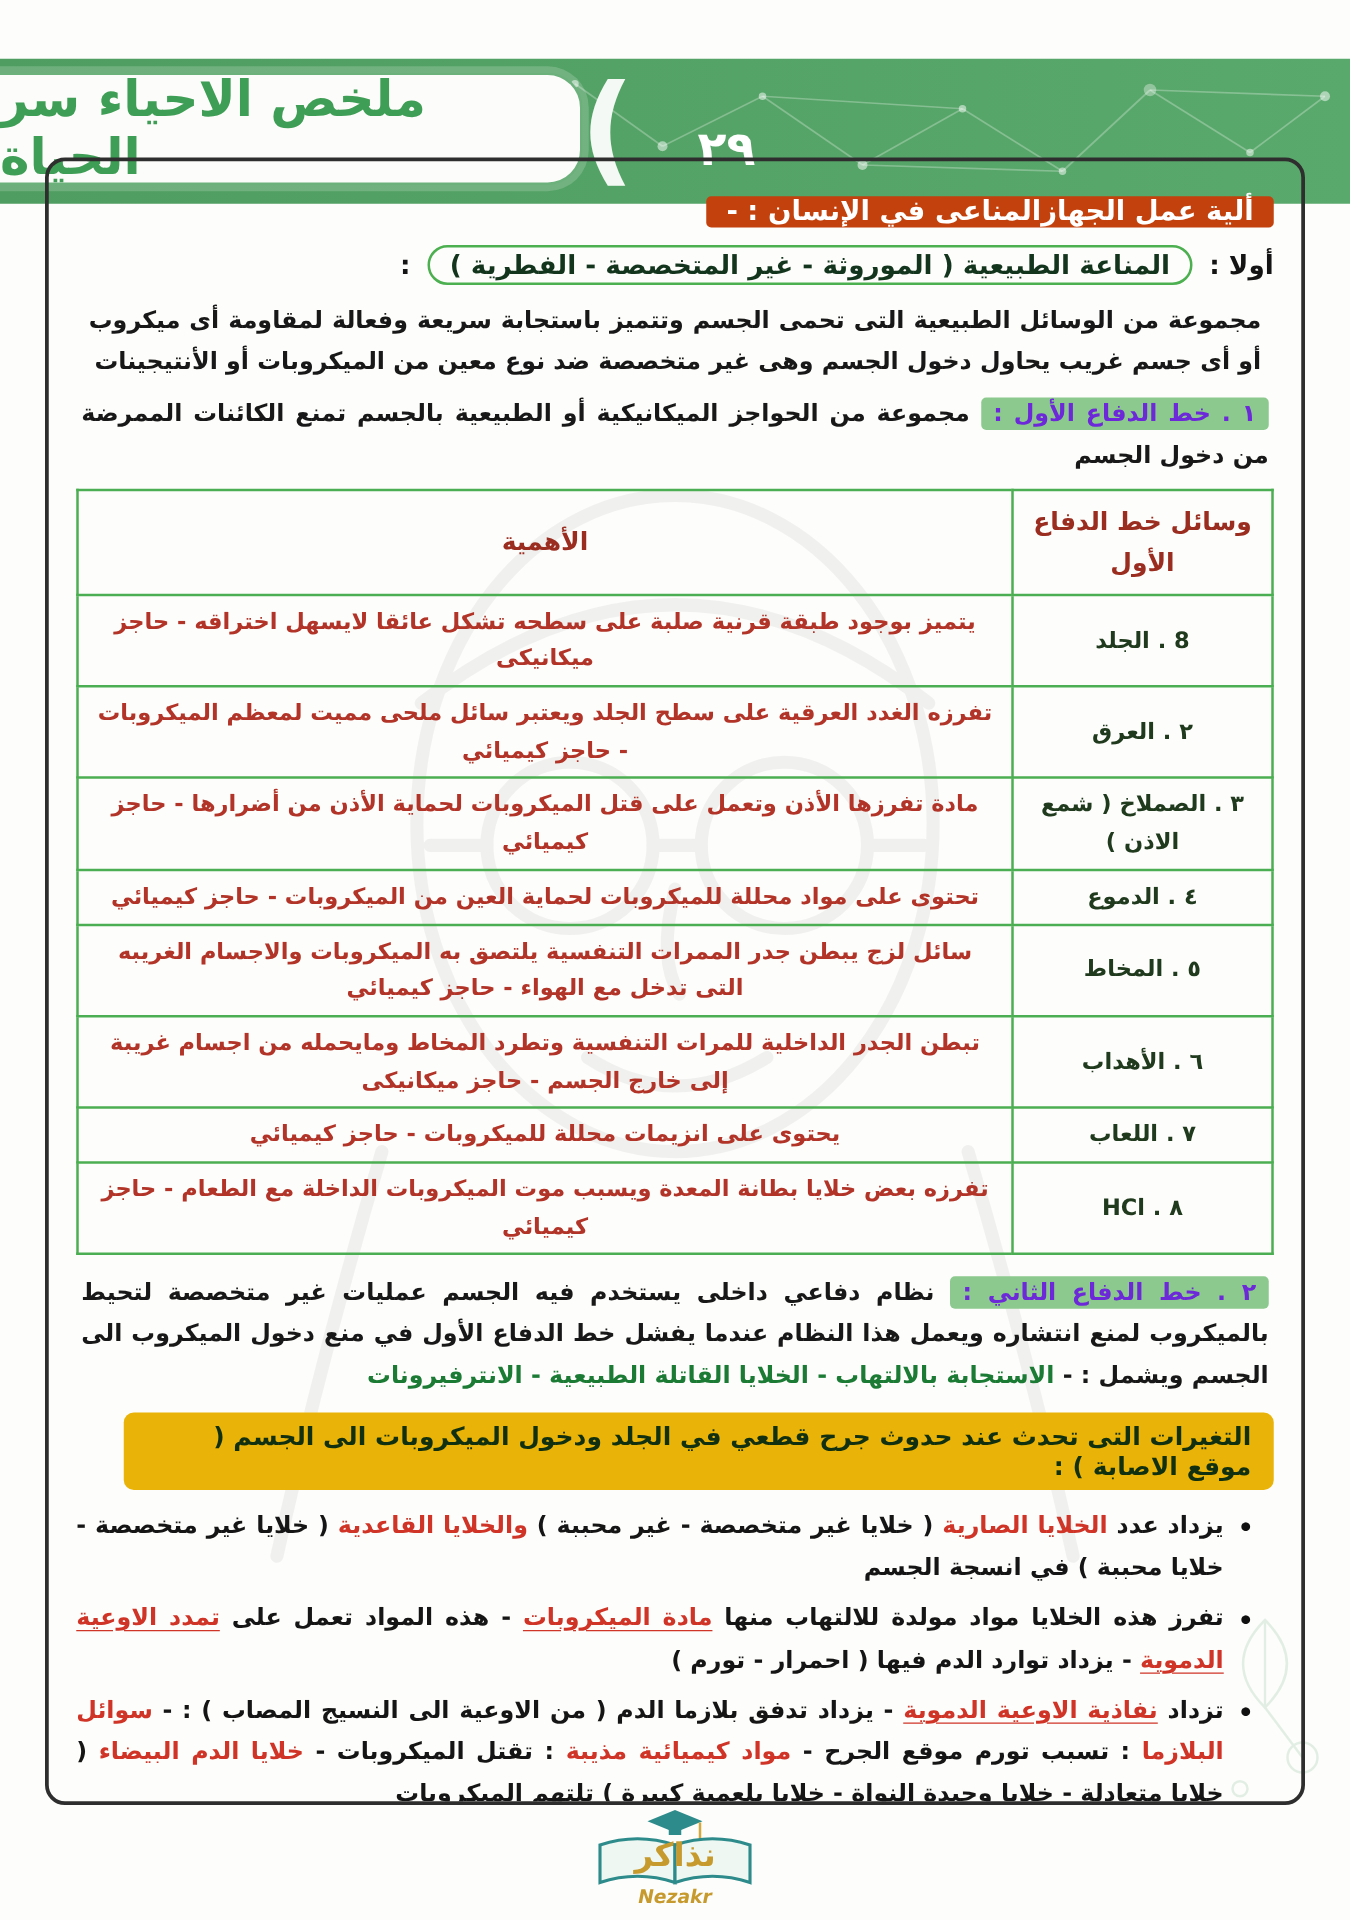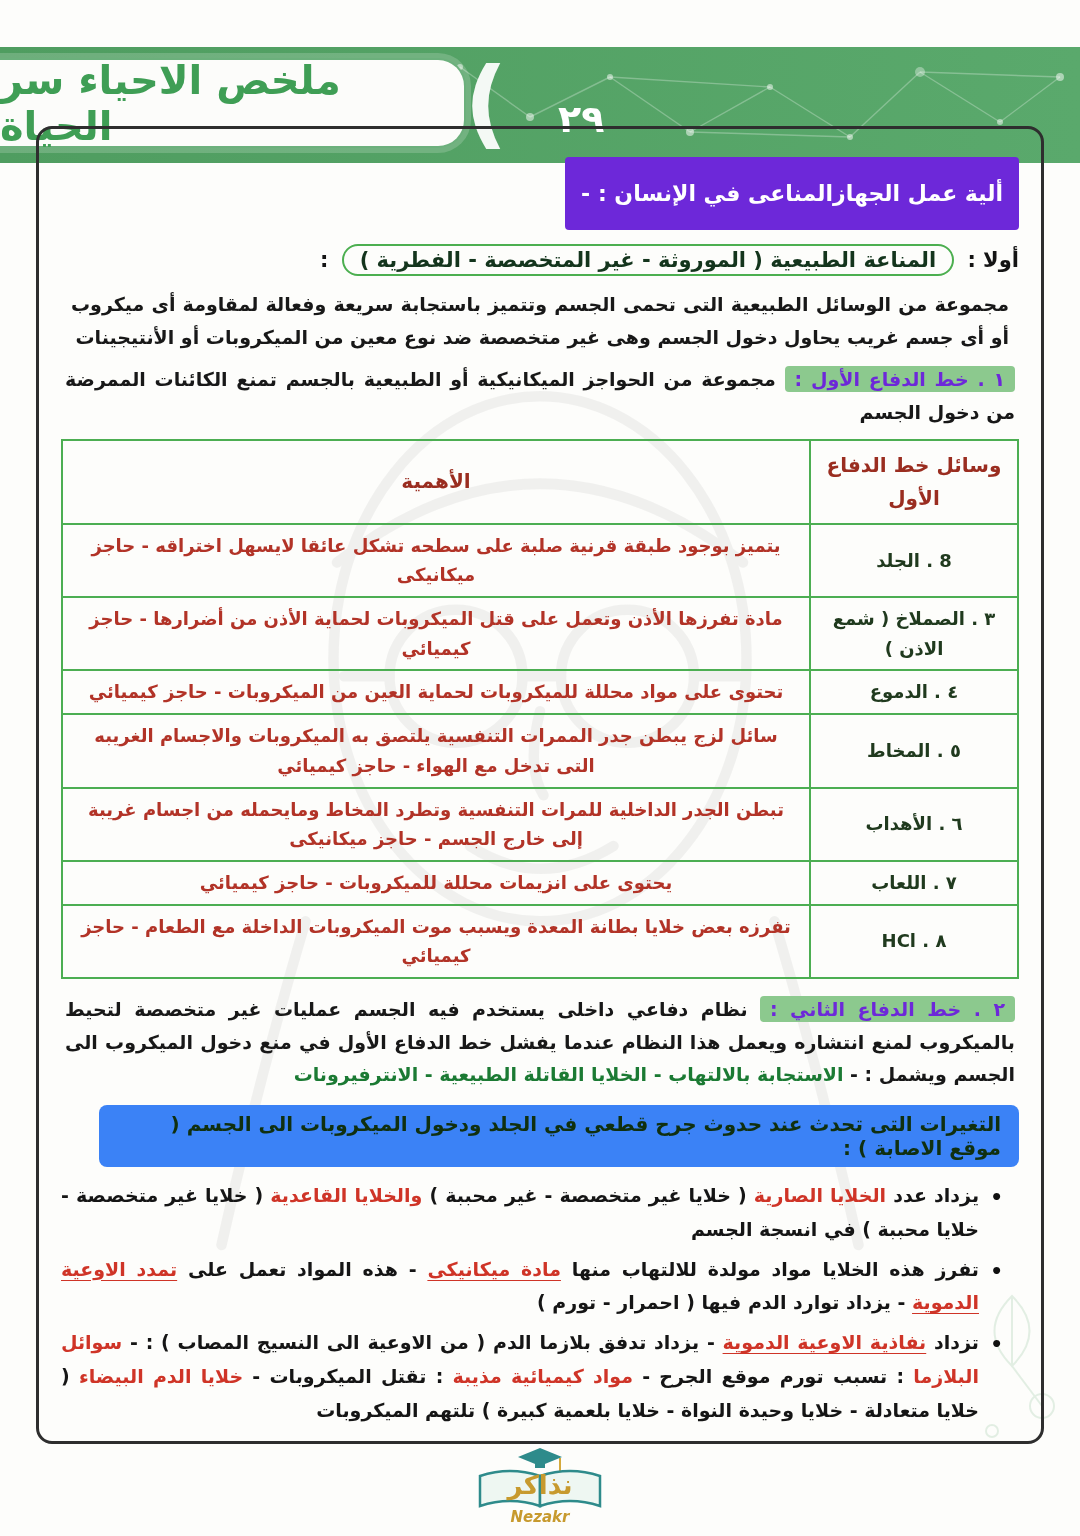--- a/index.html
+++ b/index.html
@@ -48,23 +48,23 @@
     border: 3px solid #2e2e2e; border-radius: 16px;
     padding: 14px 22px;
     direction: rtl;
     z-index: 2;
     overflow: hidden;
     background: transparent;
   }
 
   .main-title {
     width: fit-content;
-    background: #6d28d9; color: #ffffff;
+    background: #c2410c; color: #ffffff;
     font-size: 22px; font-weight: 700;
-    padding: 24px 16px; border-radius: 4px;
+    padding: 0 16px; border-radius: 4px;
     margin: 14px 0 14px;
   }
 
   .sec-head { font-size: 21px; font-weight: 700; color: #141414; margin: 8px 0 12px; }
   .outline-box {
     display: inline-block;
     border: 2.5px solid #4caf50; border-radius: 18px;
     padding: 2px 16px; margin: 0 6px;
     color: #14351d;
   }
@@ -81,21 +81,21 @@
     text-align: center; vertical-align: middle;
     font-weight: 700; line-height: 1.65;
   }
   .def-table th { color: #9a2d20; font-size: 20px; padding: 8px 10px; }
   th.cell-means { width: 208px; }
   td.cell-means { color: #203a1e; font-size: 18px; }
   td.cell-importance { color: #b23327; font-size: 18px; }
 
   .changes-heading {
     width: fit-content; max-width: 96%;
-    background: #3b82f6; color: #10300f;
+    background: #eab308; color: #10300f;
     font-size: 20px; font-weight: 700;
     padding: 7px 18px; border-radius: 8px;
     margin: 14px 0 12px;
   }
 
   .changes-list { list-style: none; margin: 4px 14px 10px 0; padding: 0; }
   .changes-list li {
     position: relative; padding-right: 26px;
     font-size: 19px; font-weight: 700; color: #151515;
     line-height: 1.78; margin-bottom: 6px; text-align: justify;
@@ -200,20 +200,24 @@
         <th class="cell-means">وسائل خط الدفاع الأول</th>
         <th>الأهمية</th>
       </tr>
     </thead>
     <tbody>
         <tr>
           <td class="cell-means">8 .  الجلد</td>
           <td class="cell-importance">يتميز بوجود طبقة قرنية صلبة على سطحه تشكل عائقا لايسهل اختراقه  -  حاجز ميكانيكى</td>
         </tr>
         <tr>
+          <td class="cell-means">٢ .  العرق</td>
+          <td class="cell-importance">تفرزه الغدد العرقية على سطح الجلد ويعتبر سائل ملحى مميت لمعظم الميكروبات -  حاجز كيميائي</td>
+        </tr>
+        <tr>
           <td class="cell-means">٣ .  الصملاخ ( شمع الاذن )</td>
           <td class="cell-importance">مادة تفرزها الأذن وتعمل على قتل الميكروبات لحماية الأذن من أضرارها -  حاجز كيميائي</td>
         </tr>
         <tr>
           <td class="cell-means">٤ .  الدموع</td>
           <td class="cell-importance">تحتوى على مواد محللة للميكروبات لحماية العين من الميكروبات -  حاجز كيميائي</td>
         </tr>
         <tr>
           <td class="cell-means">٥ .  المخاط</td>
           <td class="cell-importance">سائل لزج يبطن جدر الممرات التنفسية يلتصق به الميكروبات والاجسام الغريبه التى تدخل مع الهواء -  حاجز كيميائي</td>
@@ -234,21 +238,21 @@
   </table>
 
   <p class="body-text">
     <span class="hl">٢ . خط الدفاع الثاني :</span><span> نظام دفاعي داخلى يستخدم فيه الجسم عمليات غير متخصصة لتحيط بالميكروب لمنع انتشاره ويعمل هذا النظام عندما يفشل خط الدفاع الأول في منع دخول الميكروب الى الجسم ويشمل : - </span><span class="green-strong">الاستجابة بالالتهاب - الخلايا القاتلة الطبيعية - الانترفيرونات</span>
   </p>
 
   <div class="changes-heading">التغيرات التى تحدث عند حدوث جرح قطعي في الجلد ودخول الميكروبات الى الجسم ( موقع الاصابة ) :</div>
 
   <ul class="changes-list">
       <li><span>يزداد عدد </span><span class="seg-red">الخلايا الصارية</span><span> ( خلايا غير متخصصة - غير محببة ) </span><span class="seg-red">والخلايا القاعدية</span><span> ( خلايا غير متخصصة - خلايا محببة ) في انسجة الجسم</span></li>
-      <li><span>تفرز هذه الخلايا مواد مولدة للالتهاب منها </span><span class="seg-red-u">مادة ميكانيكى</span><span> - هذه المواد تعمل على </span><span class="seg-red-u">تمدد الاوعية الدموية</span><span> - يزداد توارد الدم فيها ( احمرار - تورم )</span></li>
+      <li><span>تفرز هذه الخلايا مواد مولدة للالتهاب منها </span><span class="seg-red-u">مادة الميكروبات</span><span> - هذه المواد تعمل على </span><span class="seg-red-u">تمدد الاوعية الدموية</span><span> - يزداد توارد الدم فيها ( احمرار - تورم )</span></li>
       <li><span>تزداد </span><span class="seg-red-u">نفاذية الاوعية الدموية</span><span> - يزداد تدفق بلازما الدم ( من الاوعية الى النسيج المصاب ) : - </span><span class="seg-red">سوائل البلازما</span><span> : تسبب تورم موقع الجرح - </span><span class="seg-red">مواد كيميائية مذيبة</span><span> : تقتل الميكروبات - </span><span class="seg-red">خلايا الدم البيضاء</span><span> ( خلايا متعادلة - خلايا وحيدة النواة - خلايا بلعمية كبيرة ) تلتهم الميكروبات</span></li>
     </ul>
 
 </div>
 
 <div class="footer-logo">
   <svg width="160" height="64" viewBox="0 0 160 64" aria-hidden="true">
     <polygon points="80,2 102,11 80,20 58,11" fill="#2e8b8b"></polygon>
     <rect x="75" y="16" width="10" height="6" fill="#2e8b8b"></rect>
     <line x1="100" y1="12" x2="100" y2="26" stroke="#d4a93c" stroke-width="2"></line>

